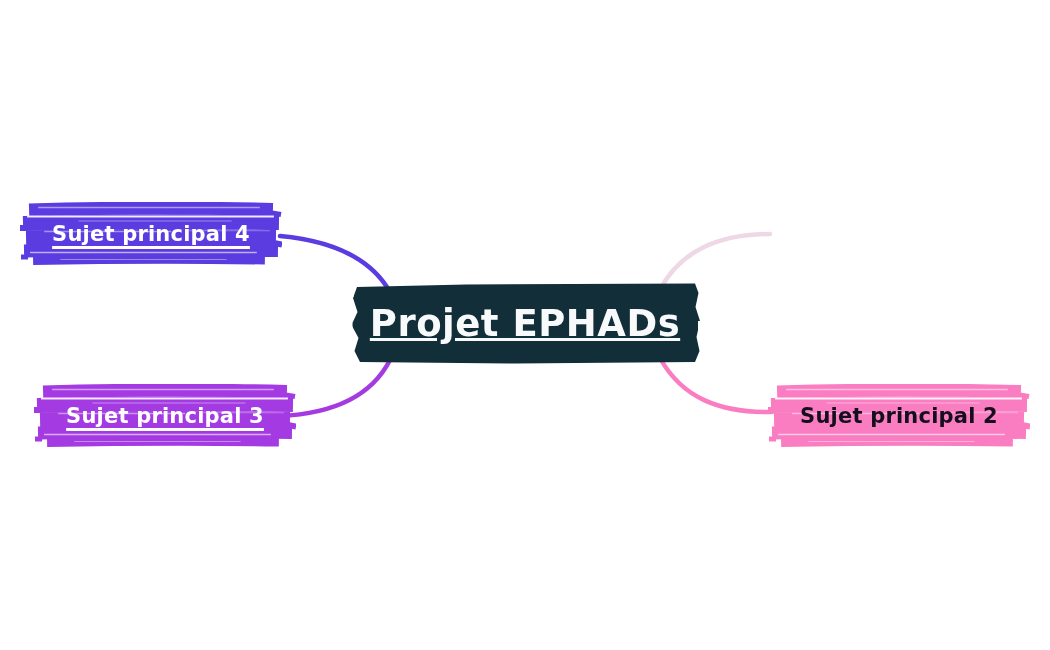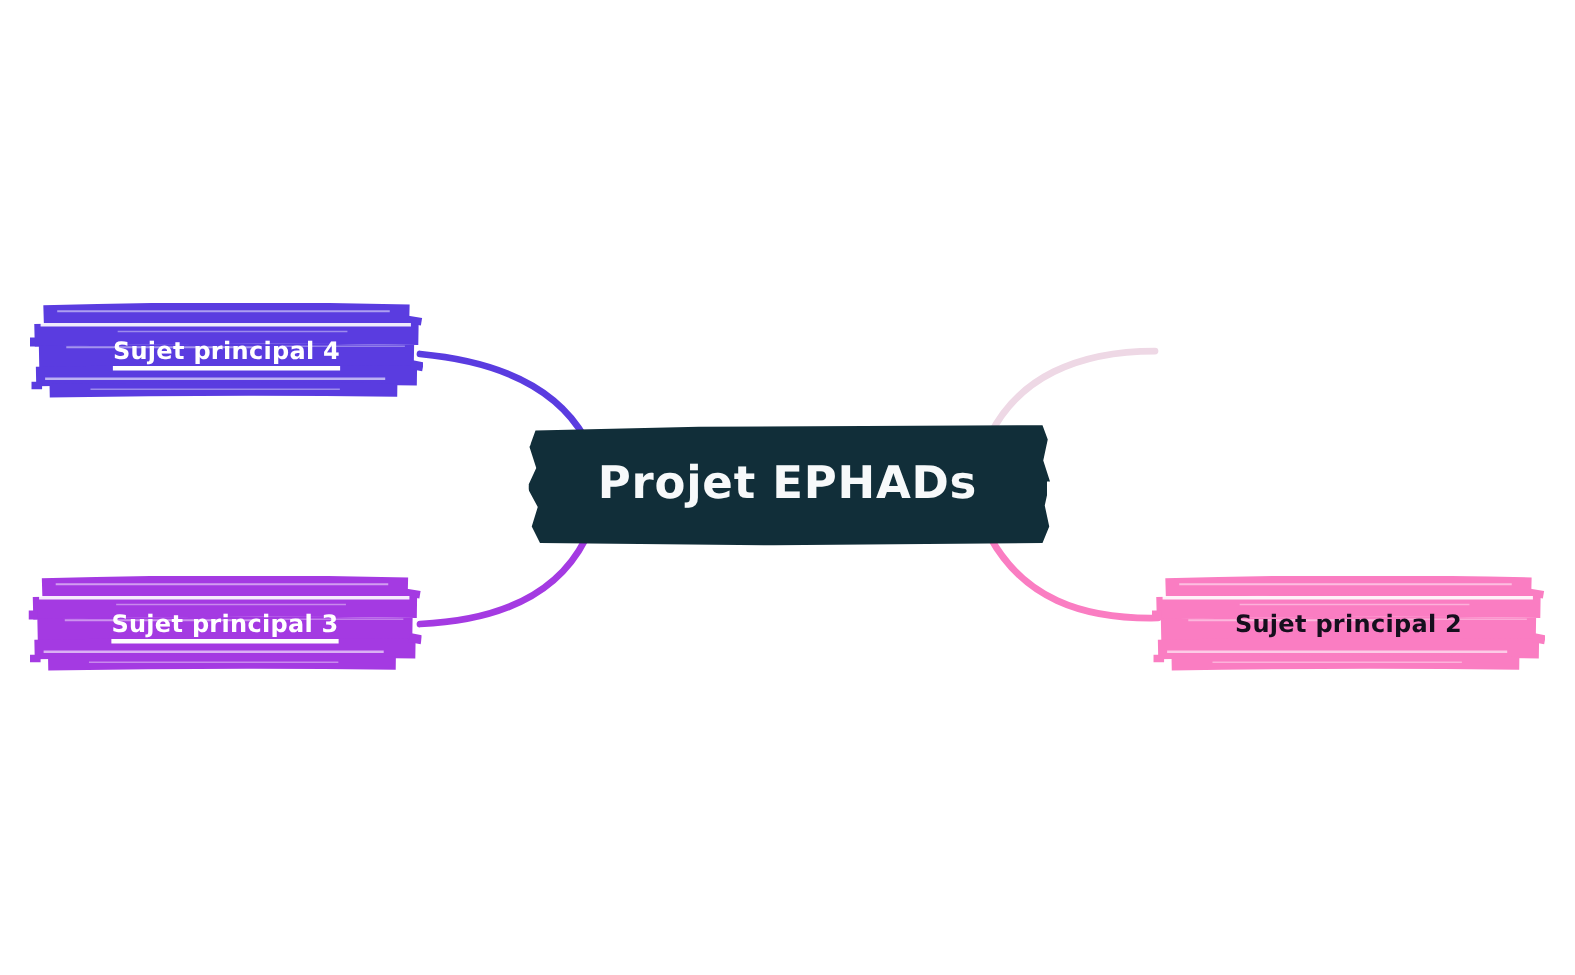--- a/index.html
+++ b/index.html
@@ -19,40 +19,40 @@
   .conn-3{stroke:var(--branch-3-color,#fa7dc2);}
 
   .node{
     position:absolute;z-index:2;
     display:flex;align-items:center;justify-content:center;
     cursor:pointer;
   }
   .node .stroke-art{position:absolute;left:0;top:0;width:100%;height:100%;}
   .node-label{
     position:relative;z-index:3;
-    font-weight:bold;font-size:16px;line-height:1;
+    font-weight:bold;font-size:21px;line-height:1;
     letter-spacing:.2px;white-space:nowrap;
   }
   
   .node-0{left:20px; top:202px;width:262px;height:64px;color:var(--branch-0-color,#5a3ce0);}
-  .node-1{left:19px; top:384px;width:262px;height:64px;color:var(--branch-1-color,#a43ae2);justify-content:center;}
+  .node-1{left:34px; top:384px;width:262px;height:64px;color:var(--branch-1-color,#a43ae2);justify-content:center;}
   .node-2{left:767px;top:202px;width:262px;height:64px;color:var(--branch-2-color,#eed8e5);}
   .node-3{left:768px;top:384px;width:262px;height:64px;color:var(--branch-3-color,#fa7dc2);}
   .node-0 .node-label{color:var(--branch-0-text,#ffffff);}
   .node-1 .node-label{color:var(--branch-1-text,#ffffff);}
   .node-2 .node-label{color:var(--branch-2-text,#221b2e);}
   .node-3 .node-label{color:var(--branch-3-text,#150f1d);}
   .underlined .node-label{
     text-decoration:underline;
     text-decoration-thickness:2.5px;
     text-underline-offset:5px;
   }
   
   .central{left:346px;top:281px;width:358px;height:84px;}
-  .central .node-label{font-size:30px;color:var(--central-text,#f7f9fa);letter-spacing:.5px;}
+  .central .node-label{font-size:37px;color:var(--central-text,#f7f9fa);letter-spacing:.5px;text-decoration:underline;}
   .plaque-body{fill:var(--central-bg,#112e39);}
 
   .scribble-stroke{stroke:currentColor;fill:none;stroke-linecap:butt;}
   .scribble-streak{stroke:#ffffff;fill:none;stroke-linecap:butt;}
   .defs-holder{position:absolute;width:0;height:0;overflow:hidden;}
 </style>
 </head>
 <body>
 
 <div class="canvas">

